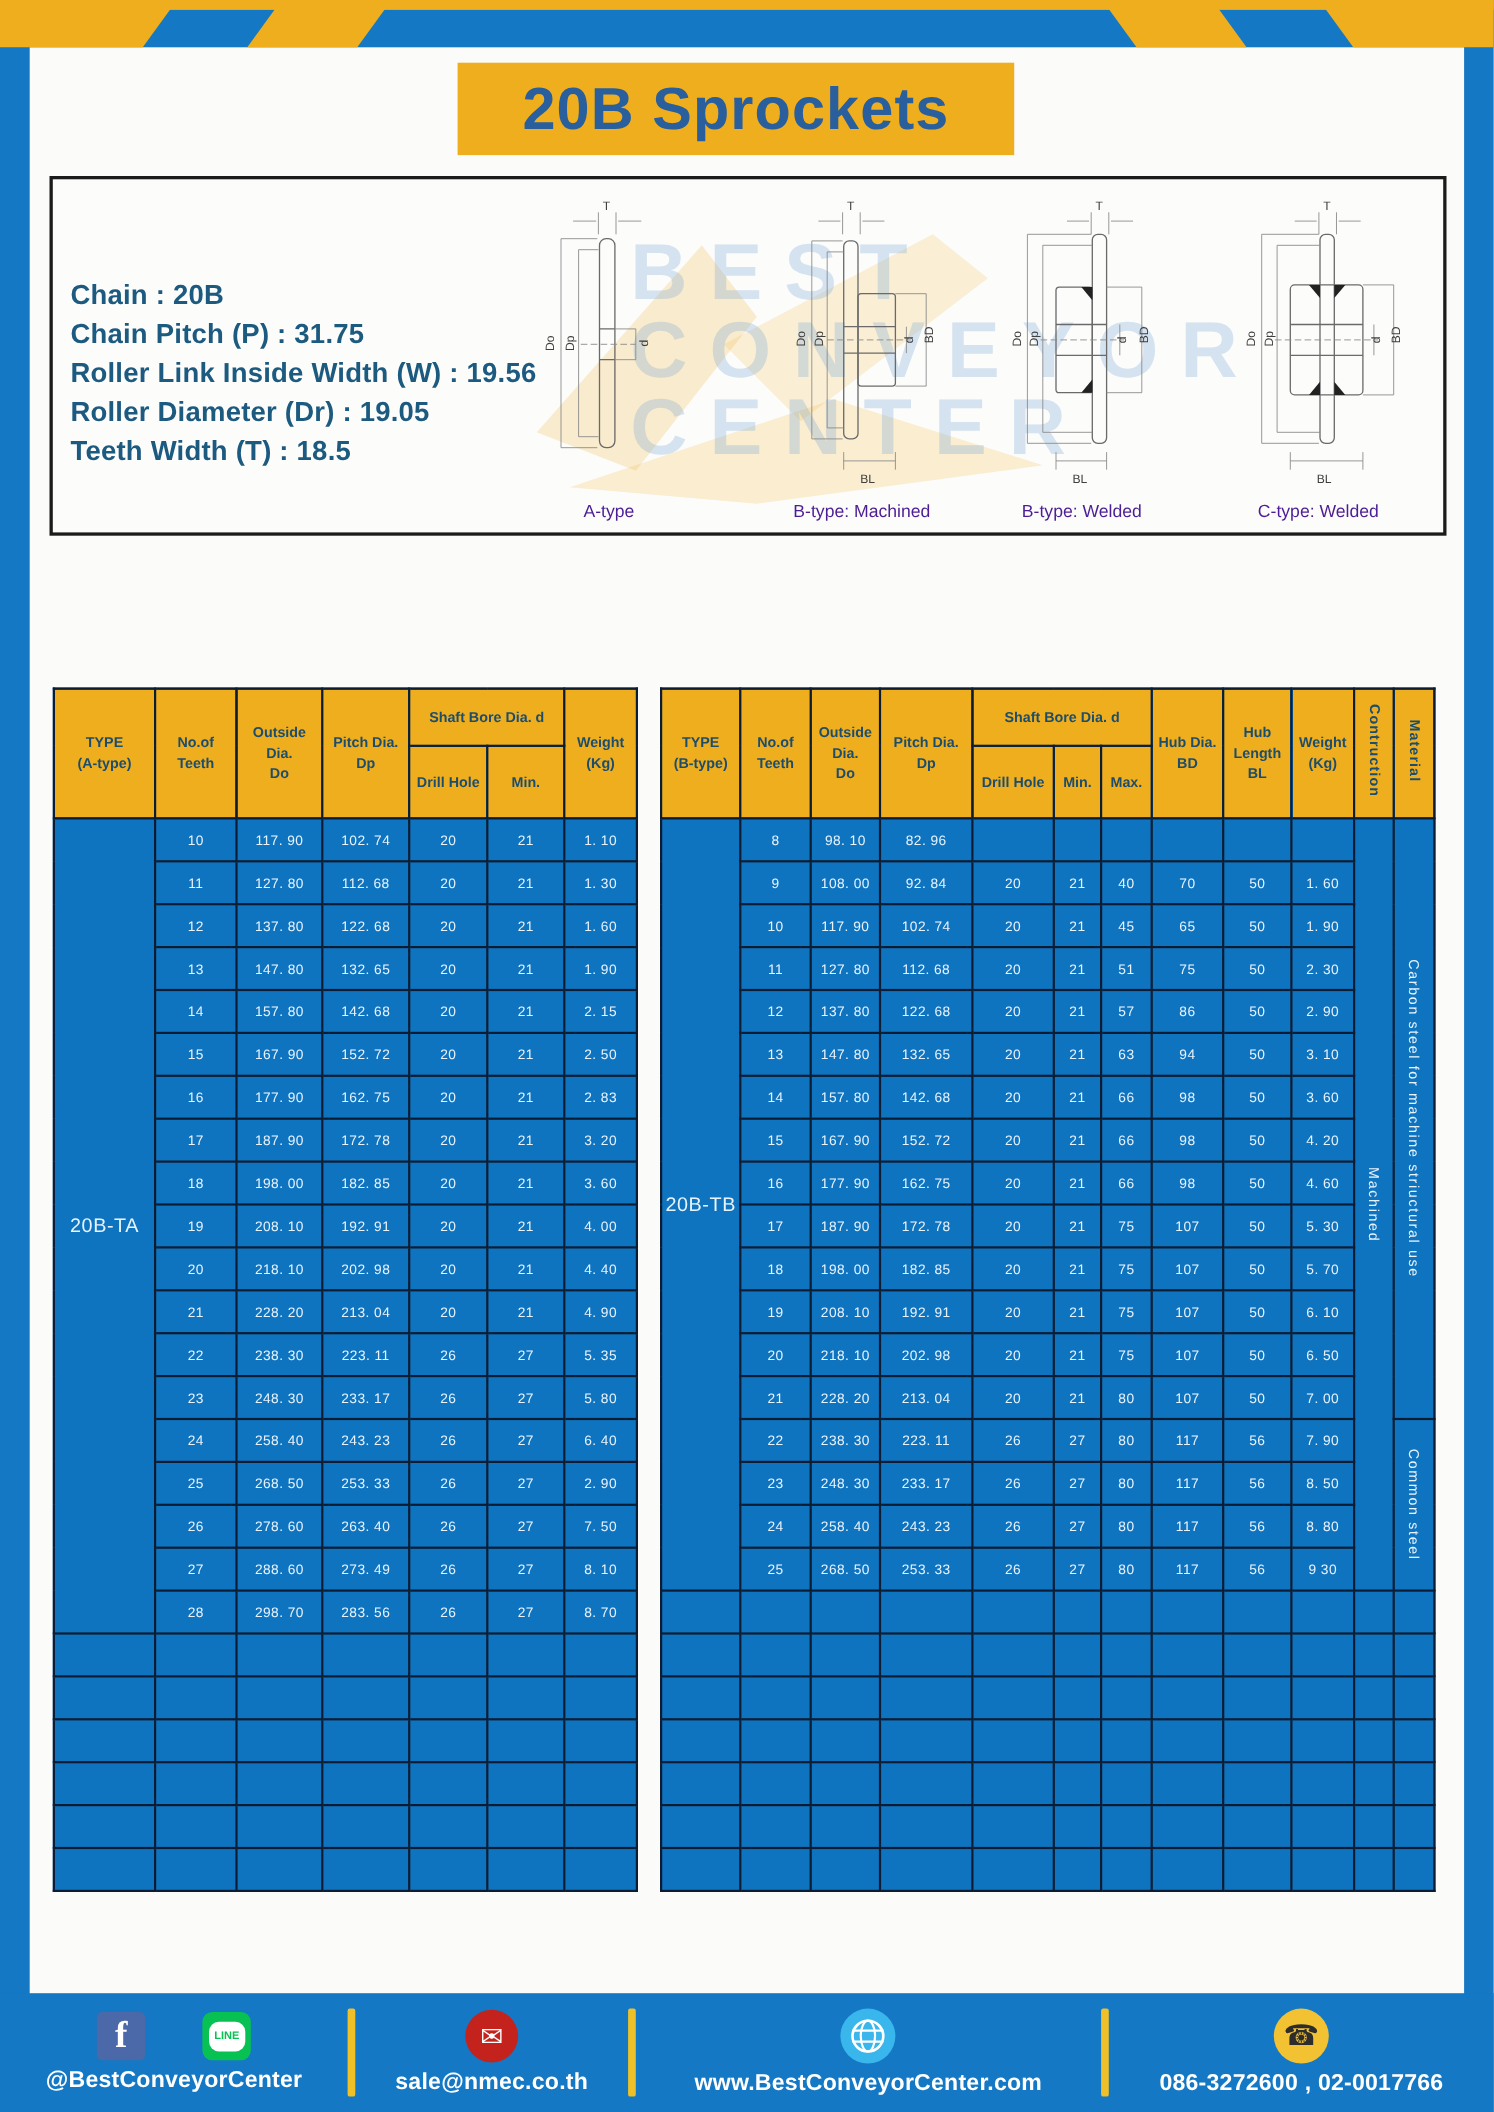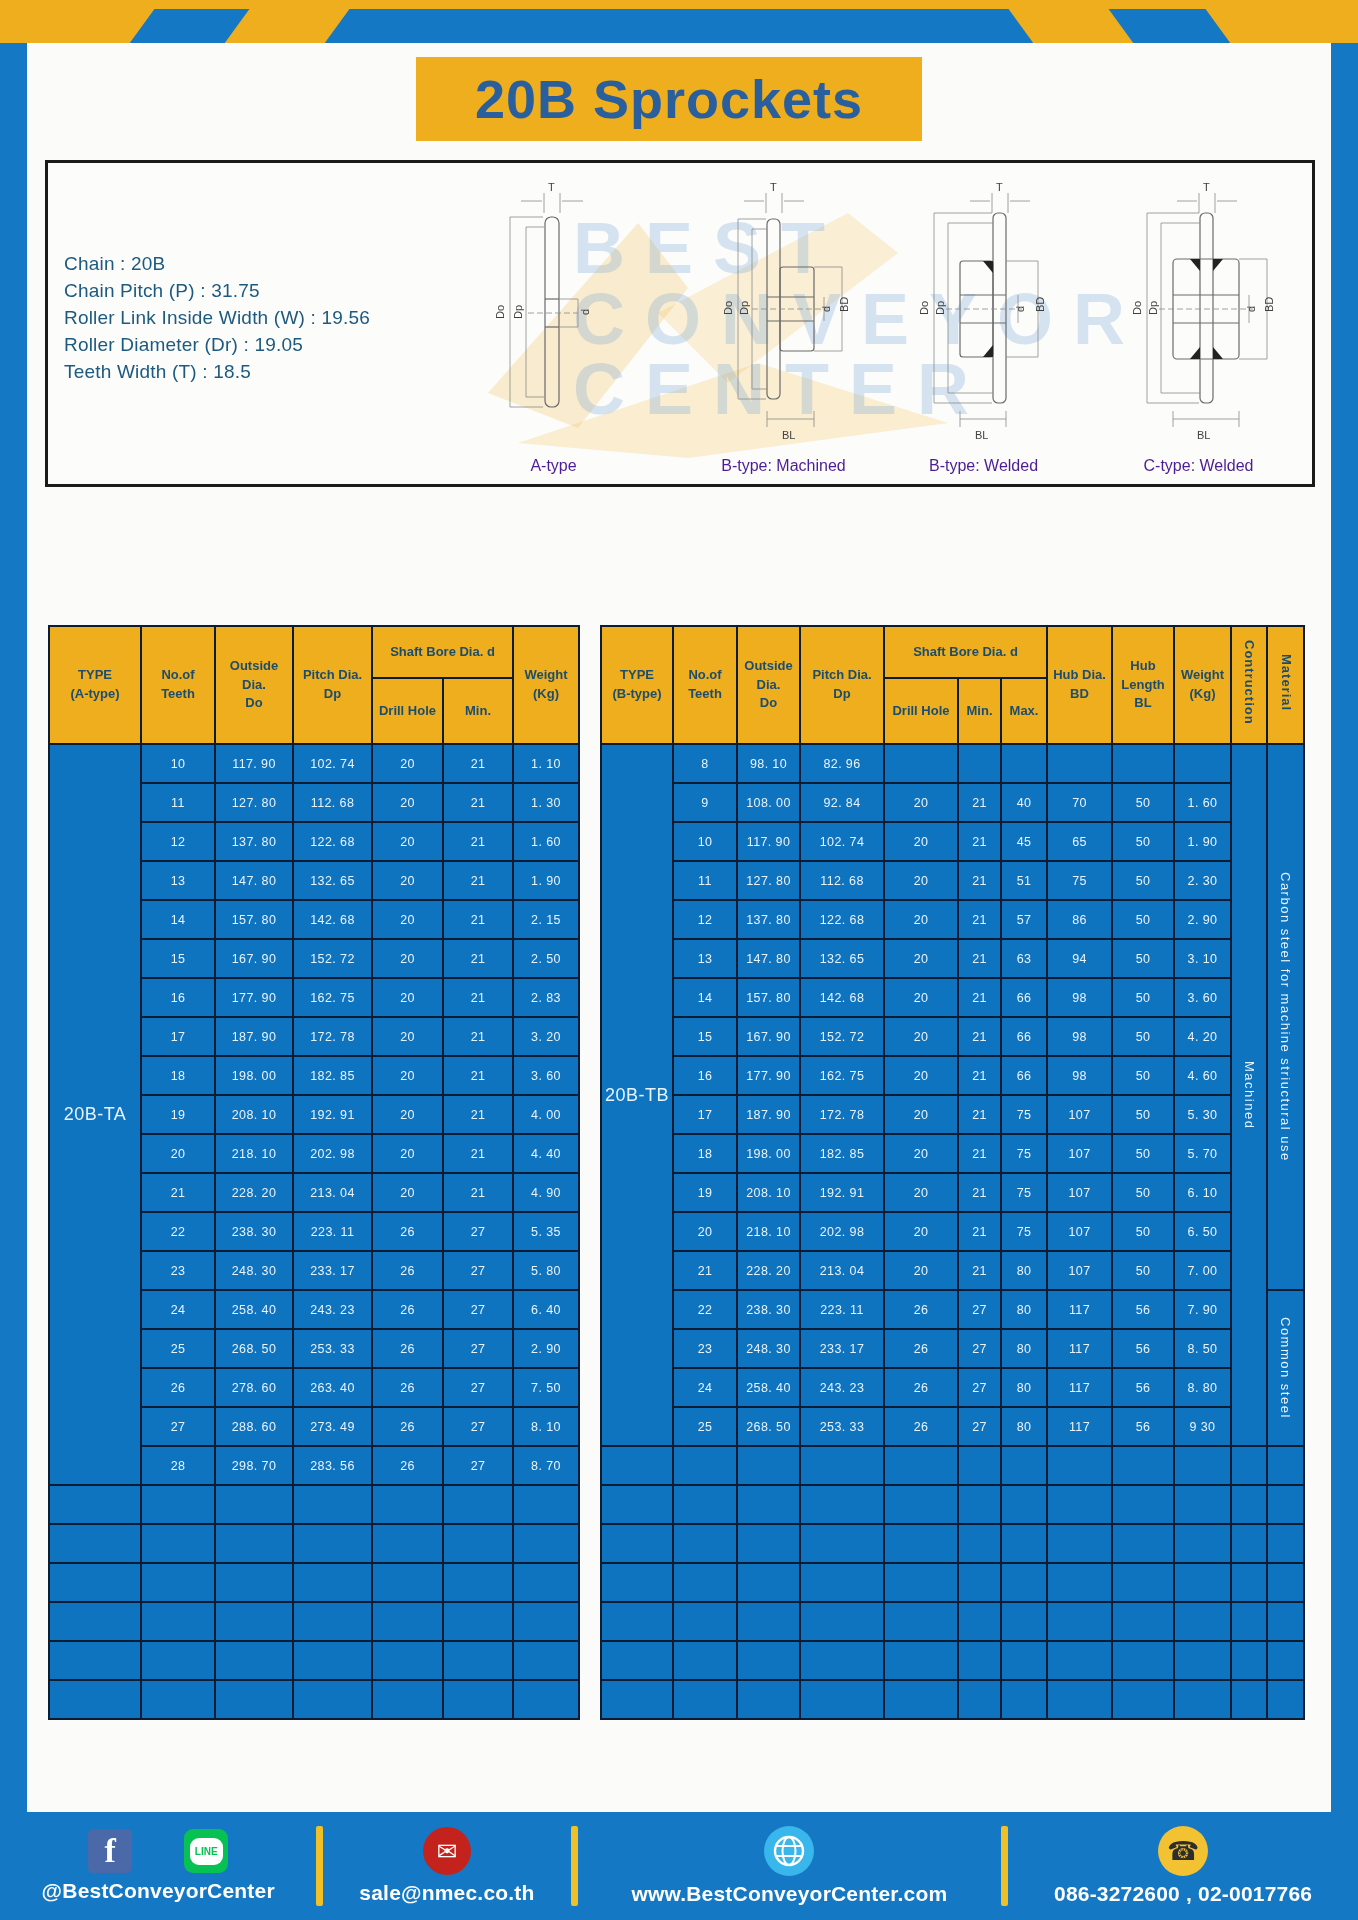--- a/index.html
+++ b/index.html
@@ -33,21 +33,21 @@
     display:flex;align-items:center;justify-content:center;z-index:2;margin-left:48px;}
   #title-box .t{font-size:54px;font-weight:800;color:var(--title-text);letter-spacing:1px;}
 
   
   #panel{position:absolute;left:45px;top:160px;width:1270px;height:327px;background:#fcfcfb;
     border:3px solid #1b1b1b;overflow:hidden;z-index:2;}
   #watermark{position:absolute;left:525px;top:50px;z-index:0;color:rgba(121,168,214,0.30);
     font-weight:800;font-size:72px;line-height:0.98;letter-spacing:20px;white-space:nowrap;}
   #swoosh{position:absolute;left:380px;top:30px;z-index:0;}
   #spec-block{position:absolute;left:16px;top:88px;z-index:2;}
-  #spec-block .line{font-size:19px;font-weight:normal;color:var(--spec-text);line-height:1.42;letter-spacing:0.2px;}
+  #spec-block .line{font-size:25px;font-weight:bold;color:var(--spec-text);line-height:1.42;letter-spacing:0.2px;}
   .figure{position:absolute;top:16px;width:175px;height:300px;z-index:1;}
   .figure .cap{position:absolute;left:0;right:0;top:278px;text-align:center;font-size:16px;color:#4c1d95;}
   .figure svg{display:block;}
   .dwg{stroke:#6a6a6a;fill:none;stroke-width:1.2;}
   .dim{stroke:#8a8a8a;fill:none;stroke-width:0.8;}
   .weld{fill:#222;stroke:none;}
   .lbl{font-family:"Liberation Sans",sans-serif;font-size:11px;fill:#3f3f3f;}
 
   
   table.data-table{position:absolute;border-collapse:collapse;table-layout:fixed;background:var(--blue);z-index:2;}

